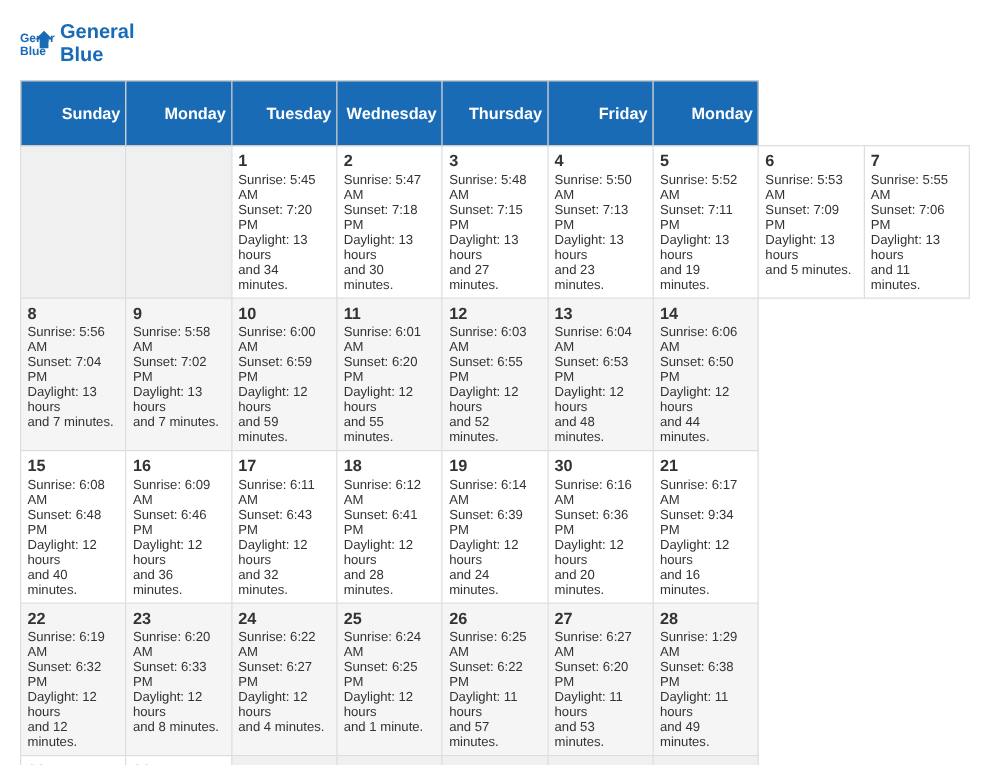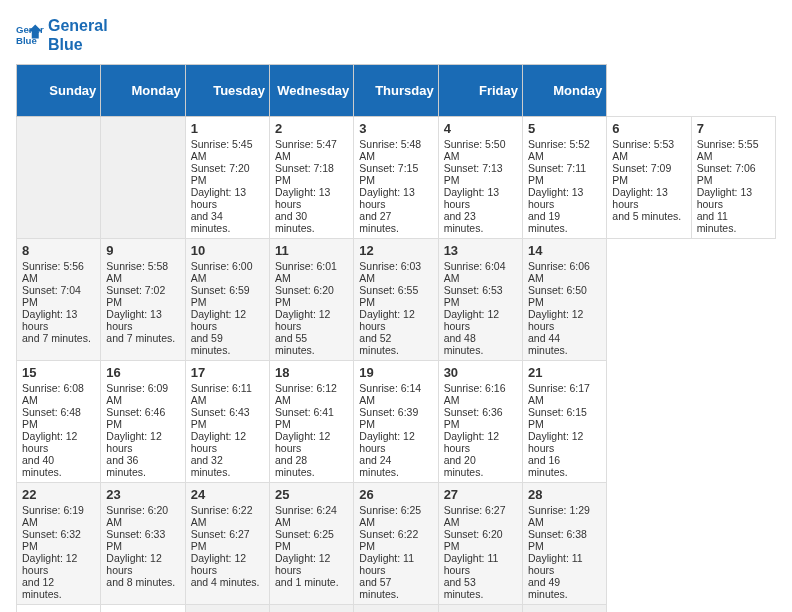--- a/index.html
+++ b/index.html
@@ -252,21 +252,21 @@
         <td>
           <span class="day-num">30</span>
           <div>Sunrise: 6:16 AM</div>
           <div>Sunset: 6:36 PM</div>
           <div>Daylight: 12 hours</div>
           <div>and 20 minutes.</div>
         </td>
         <td>
           <span class="day-num">21</span>
           <div>Sunrise: 6:17 AM</div>
-          <div>Sunset: 6:15 PM</div>
+          <div>Sunset: 9:34 PM</div>
           <div>Daylight: 12 hours</div>
           <div>and 16 minutes.</div>
         </td>
       </tr>
       <tr>
         <td>
           <span class="day-num">22</span>
           <div>Sunrise: 6:19 AM</div>
           <div>Sunset: 6:32 PM</div>
           <div>Daylight: 12 hours</div>

